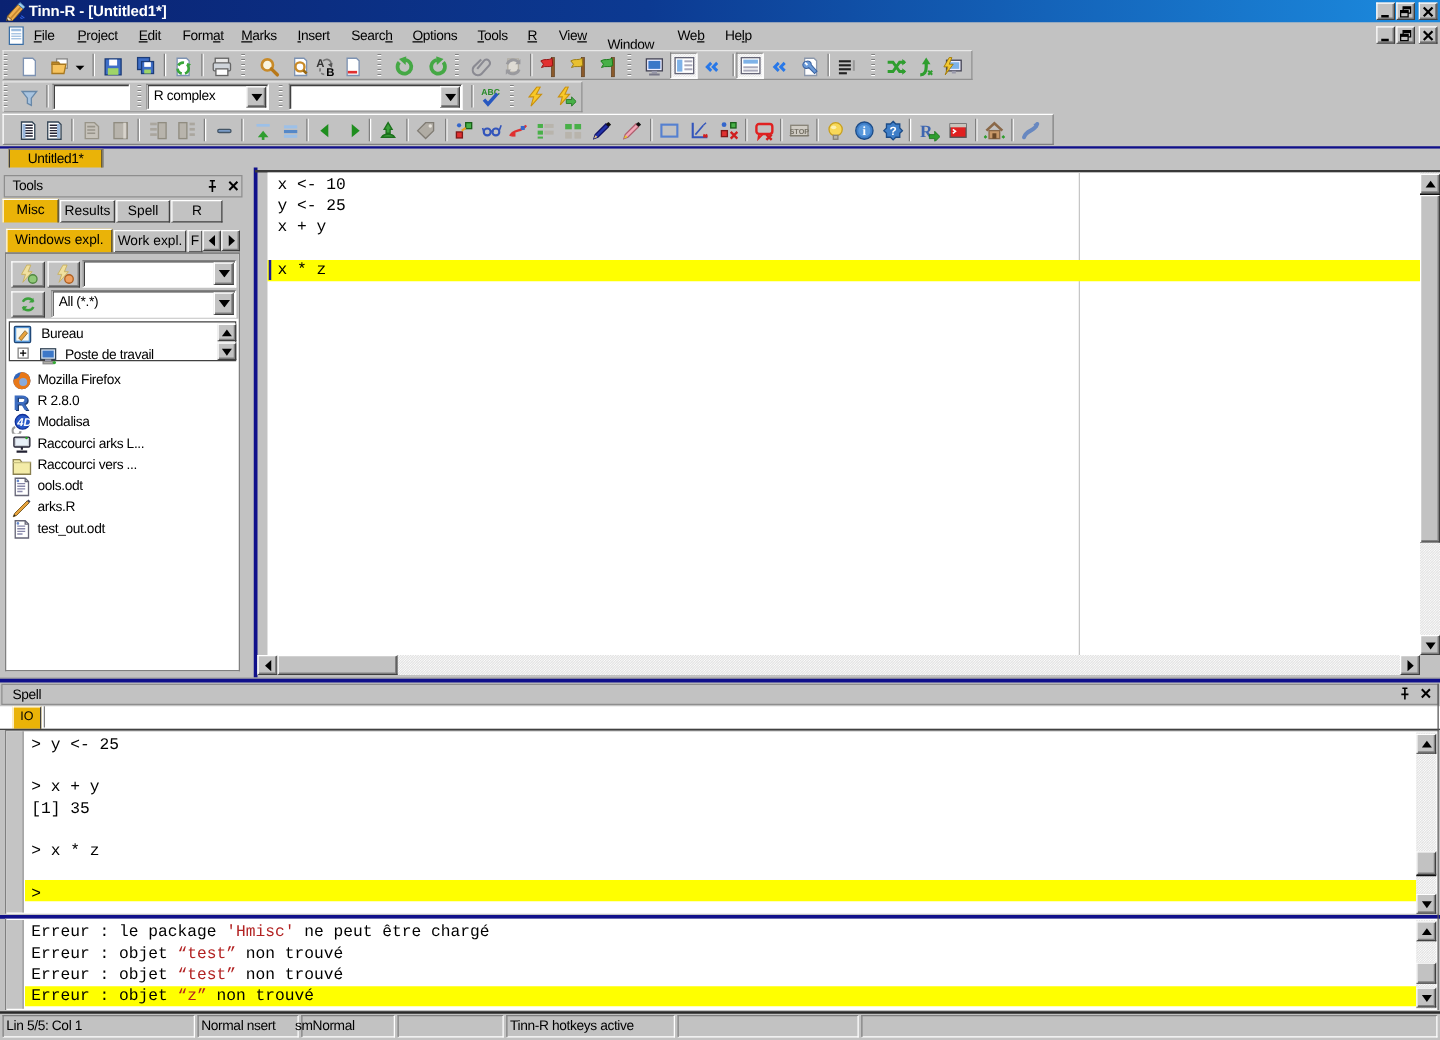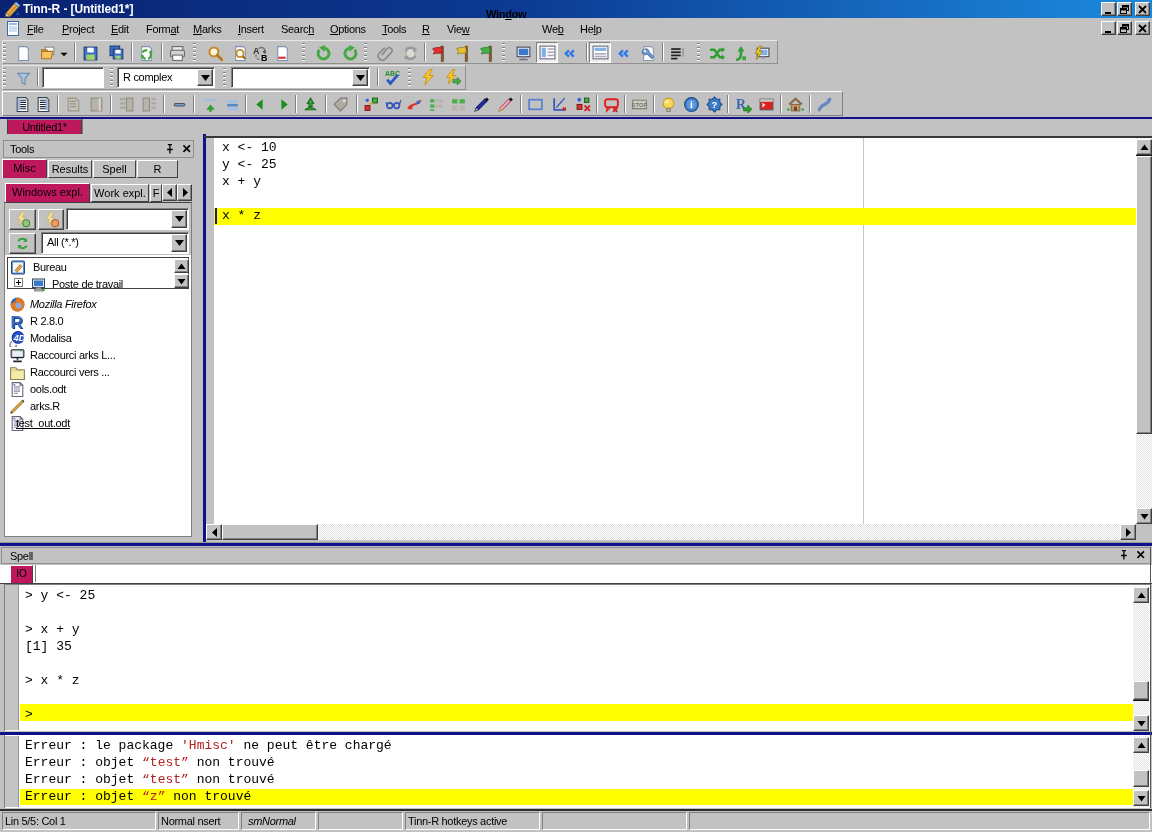--- a/index.html
+++ b/index.html
@@ -5,21 +5,21 @@
 html,body{width:1152px;height:832px;}
 body{position:relative;background:#C2C2C2;font-family:"Liberation Sans",sans-serif;overflow:hidden;}
 .a{position:absolute;}
 .mono{font-family:"Liberation Mono",monospace;font-size:13px;line-height:17px;white-space:pre;color:#000;}
 .ui{font-size:11px;color:#000;letter-spacing:-0.3px;}
 .btn3d{background:#C2C2C2;border-top:1px solid #FFFFFF;border-left:1px solid #FFFFFF;border-right:1px solid #404040;border-bottom:1px solid #404040;box-shadow:inset -1px -1px 0 #808080;}
 .sunk{background:#fff;border-top:1px solid #808080;border-left:1px solid #808080;border-right:1px solid #FFFFFF;border-bottom:1px solid #FFFFFF;box-shadow:inset 1px 1px 0 #404040;}
 .grip{width:3px;background-image:repeating-linear-gradient(to bottom,#808080 0,#808080 1px,#fff 1px,#fff 2px, #C2C2C2 2px,#C2C2C2 4px);}
 .sep{width:1px;background:#808080;box-shadow:1px 0 0 #fff;}
 .stip{background-color:#E1E1E1;background-image:linear-gradient(45deg,#fff 25%,transparent 25%,transparent 75%,#fff 75%),linear-gradient(45deg,#fff 25%,transparent 25%,transparent 75%,#fff 75%);background-size:2px 2px;background-position:0 0,1px 1px;}
-.tabblue{background:#be185d;color:#000;}
+.tabblue{background:#eab308;color:#000;}
 .tabgray{background:#C2C2C2;color:#000;}
 svg{display:block;}
 .cell{position:absolute;width:20px;height:20px;display:flex;align-items:center;justify-content:center;}
 </style></head><body>
 
 <div class="a" style="left:0;top:0;width:1152px;height:18px;background:linear-gradient(90deg,#0A2272 0%,#0C3A92 45%,#1B87DB 97%);"></div>
 <svg class="a" style="left:4px;top:1px" width="17" height="16" viewBox="0 0 17 16">
  <path d="M2 12 L10.5 2.5 L14.5 6 L6 15.5 Z" fill="#F0B050" stroke="#8a6020" stroke-width="0.8"></path>
  <path d="M4.5 13.8 L12.5 4.8" stroke="#c88830" stroke-width="1.5"></path>
  <path d="M10.5 2.5 L12 1 L16 4.5 L14.5 6 Z" fill="#9FD0F0" stroke="#4878a8" stroke-width="0.8"></path>
@@ -59,21 +59,21 @@
 <div class="a ui" style="left:62px;top:23px;"><span style="text-decoration:underline">P</span>roject</div>
 <div class="a ui" style="left:111px;top:23px;"><span style="text-decoration:underline">E</span>dit</div>
 <div class="a ui" style="left:146px;top:23px;">Form<span style="text-decoration:underline">a</span>t</div>
 <div class="a ui" style="left:193px;top:23px;"><span style="text-decoration:underline">M</span>arks</div>
 <div class="a ui" style="left:238px;top:23px;"><span style="text-decoration:underline">I</span>nsert</div>
 <div class="a ui" style="left:281px;top:23px;">Searc<span style="text-decoration:underline">h</span></div>
 <div class="a ui" style="left:330px;top:23px;"><span style="text-decoration:underline">O</span>ptions</div>
 <div class="a ui" style="left:382px;top:23px;"><span style="text-decoration:underline">T</span>ools</div>
 <div class="a ui" style="left:422px;top:23px;"><span style="text-decoration:underline">R</span></div>
 <div class="a ui" style="left:447px;top:23px;">Vie<span style="text-decoration:underline">w</span></div>
-<div class="a ui" style="left:486px;top:8px;font-weight:bold;">Win<span style="text-decoration:underline">d</span>ow</div>
+<div class="a ui" style="left:486px;top:30px;">Win<span style="text-decoration:underline">d</span>ow</div>
 <div class="a ui" style="left:542px;top:23px;">We<span style="text-decoration:underline">b</span></div>
 <div class="a ui" style="left:580px;top:23px;">He<span style="text-decoration:underline">l</span>p</div>
 <div class="a btn3d" style="left:1101px;top:21px;width:15px;height:14px;">
     <svg width="13" height="12" viewBox="0 0 13 12">
       <rect x="3" y="9" width="6" height="2" fill="#000"></rect>
     </svg>
   </div>
 <div class="a btn3d" style="left:1117px;top:21px;width:15px;height:14px;">
     <svg width="13" height="12" viewBox="0 0 13 12">
       <rect x="4.5" y="2.5" width="6" height="5" fill="none" stroke="#000"></rect>
@@ -668,21 +668,21 @@
       <path d="M0.5 1 H8.5 L4.5 6.5z" fill="#000"></path>
     </svg>
   </div>
 <div class="cell" style="left:9px;top:296px;width:17px;height:17px;">
     <svg width="17" height="17" viewBox="0 0 16 16">
       <circle cx="8" cy="8" r="6.5" fill="#3366BB"></circle>
       <path d="M8 1.5 A6.5 6.5 0 1 1 1.5 8 C3 6 4 7 5.5 5.5 C7 4 6 2.5 8 1.5z" fill="#E87818"></path>
       <circle cx="9" cy="9" r="3" fill="#88AADD"></circle>
     </svg>
   </div>
-<div class="a ui" style="left:30px;top:298px;font-style:italic;">Mozilla Firefox</div>
+<div class="a ui" style="left:30px;top:298px;">Mozilla Firefox</div>
 <div class="cell" style="left:9px;top:313px;width:17px;height:17px;">
     <svg width="17" height="17" viewBox="0 0 16 16">
       <text x="1.5" y="14" font-size="16" font-weight="bold" fill="#3C6CC0" style="text-shadow:1px 1px 0 #1a3a70">R</text>
     </svg>
   </div>
 <div class="a ui" style="left:30px;top:315px;">R 2.8.0</div>
 <div class="cell" style="left:9px;top:330px;width:17px;height:17px;">
     <svg width="17" height="17" viewBox="0 0 16 16">
       <circle cx="8.5" cy="7" r="5.5" fill="#2858C8" stroke="#10309a"></circle>
       <text x="4.5" y="10.5" font-size="8.5" font-weight="bold" font-style="italic" fill="#fff">4D</text>
@@ -724,21 +724,21 @@
   </div>
 <div class="a ui" style="left:30px;top:400px;">arks.R</div>
 <div class="cell" style="left:9px;top:415px;width:17px;height:17px;">
     <svg width="17" height="17" viewBox="0 0 16 16">
       <path d="M3 1.5 h7.5 l2.5 2.5 v10.5 h-10z" fill="#fff" stroke="#667"></path>
       <path d="M10.5 1.5 v2.5 h2.5" fill="none" stroke="#667"></path>
       <path d="M4.5 5.5 h6 M4.5 7.5 h6 M4.5 9.5 h6 M4.5 11.5 h4" stroke="#88a" stroke-width="1"></path>
       <circle cx="5" cy="3.5" r="1" fill="#68c"></circle>
     </svg>
   </div>
-<div class="a ui" style="left:16px;top:417px;text-decoration:underline;">test_out.odt</div>
+<div class="a ui" style="left:30px;top:417px;">test_out.odt</div>
 <div class="a" style="left:203px;top:134px;width:3px;height:408px;background:#10108A;"></div>
 <div class="a" style="left:204px;top:136px;width:948px;height:2px;background:#383838;"></div>
 <div class="a" style="left:214px;top:138px;width:922px;height:386px;background:#fff;"></div>
 <div class="a" style="left:863px;top:138px;width:1px;height:386px;background:#C6C6C6;"></div>
 <div class="a" style="left:214px;top:208px;width:922px;height:17px;background:#FFFF00;"></div>
 <div class="a mono" style="left:222px;top:139px;">x &lt;- 10
 y &lt;- 25
 x + y</div>
 <div class="a mono" style="left:222px;top:207px;">x * z</div>
 <div class="a" style="left:215px;top:208px;width:2px;height:16px;background:#1a1a90;"></div>
@@ -830,17 +830,17 @@
     </svg>
   </div>
 <div class="a" style="left:1150px;top:547px;width:1px;height:261px;background:#555;"></div>
 <div class="a" style="left:0;top:809px;width:1152px;height:23px;background:#C2C2C2;"></div>
 <div class="a" style="left:0;top:809px;width:1152px;height:2px;background:#2a2a2a;"></div>
 <div class="a" style="left:2px;top:812px;width:154px;height:18px;border:1px solid;border-color:#808080 #fff #fff #808080;"></div>
 <div class="a ui" style="left:5px;top:815px;">Lin 5/5: Col 1</div>
 <div class="a" style="left:158px;top:812px;width:81px;height:18px;border:1px solid;border-color:#808080 #fff #fff #808080;"></div>
 <div class="a ui" style="left:161px;top:815px;">Normal nsert</div>
 <div class="a" style="left:241px;top:812px;width:75px;height:18px;border:1px solid;border-color:#808080 #fff #fff #808080;"></div>
-<div class="a ui" style="left:248px;top:815px;font-style:italic;">smNormal</div>
+<div class="a ui" style="left:236px;top:815px;">smNormal</div>
 <div class="a" style="left:318px;top:812px;width:85px;height:18px;border:1px solid;border-color:#808080 #fff #fff #808080;"></div>
 <div class="a" style="left:405px;top:812px;width:135px;height:18px;border:1px solid;border-color:#808080 #fff #fff #808080;"></div>
 <div class="a ui" style="left:408px;top:815px;">Tinn-R hotkeys active</div>
 <div class="a" style="left:542px;top:812px;width:145px;height:18px;border:1px solid;border-color:#808080 #fff #fff #808080;"></div>
 <div class="a" style="left:689px;top:812px;width:461px;height:18px;border:1px solid;border-color:#808080 #fff #fff #808080;"></div>
 </body></html>

